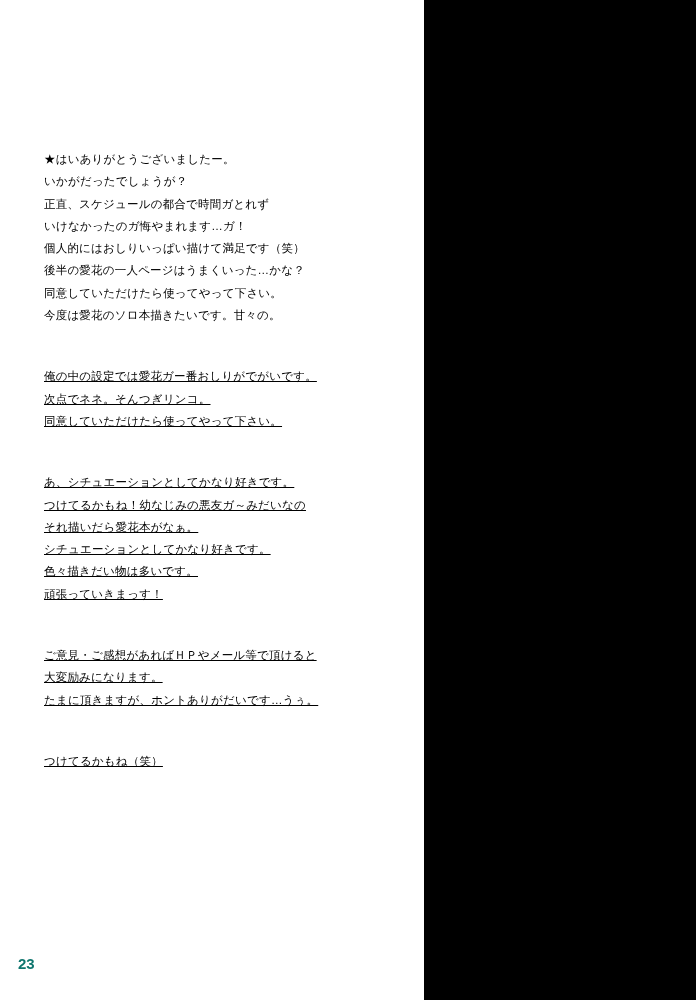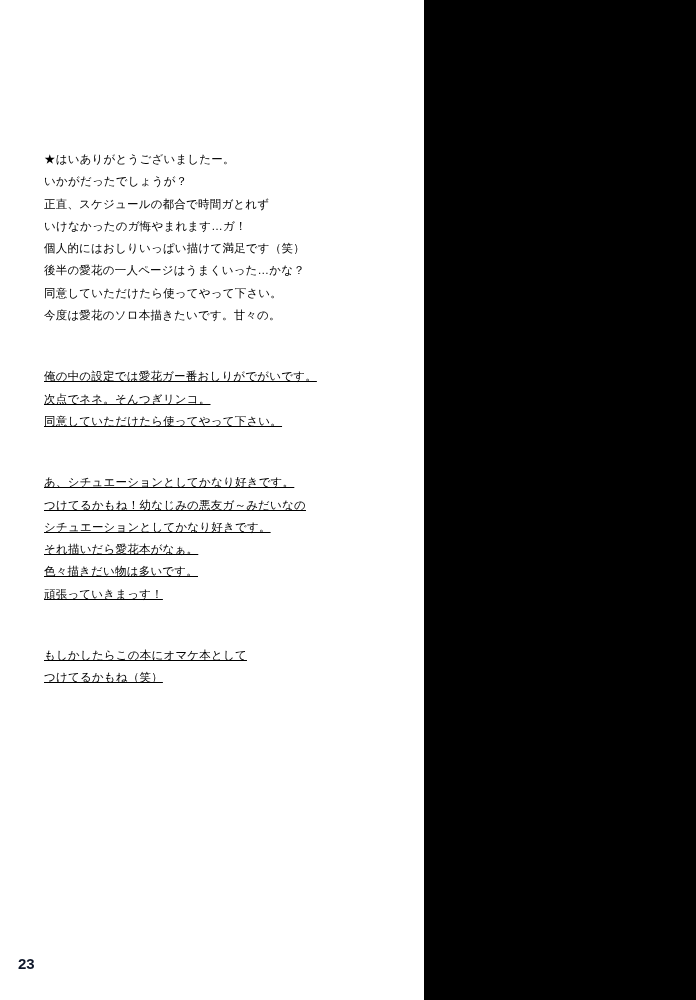--- a/index.html
+++ b/index.html
@@ -50,21 +50,21 @@
   }
   .gap-large {
     margin-top: 44px;
   }
   .page-number {
     position: absolute;
     left: 18px;
     top: 955px;
     font-size: 15px;
     font-weight: bold;
-    color: #0f172a;
+    color: #0f766e;
     font-family: "Liberation Sans", sans-serif;
   }
 </style>
 </head>
 <body>
 
 <div class="page">
 
   <div class="dark-panel"></div>
 
@@ -83,29 +83,33 @@
 
     <div class="para">
       <div class="line">俺の中の設定では愛花ガー番おしりがでがいです。</div>
       <div class="line">次点でネネ。そんつぎリンコ。</div>
       <div class="line">同意していただけたら使ってやって下さい。</div>
     </div>
 
     <div class="para">
       <div class="line">あ、シチュエーションとしてかなり好きです。</div>
       <div class="line">つけてるかもね！幼なじみの悪友ガ～みだいなの</div>
+      <div class="line">それ描いだら愛花本がなぁ。</div>
       <div class="line">シチュエーションとしてかなり好きです。</div>
-      <div class="line">それ描いだら愛花本がなぁ。</div>
       <div class="line">色々描きだい物は多いです。</div>
       <div class="line">頑張っていきまっす！</div>
     </div>
 
+    <div class="para">
+      <div class="line">ご意見・ご感想があればＨＰやメール等で頂けると</div>
+      <div class="line">大変励みになります。</div>
+      <div class="line">たまに頂きますが、ホントありがだいです…うぅ。</div>
+    </div>
 
     <div class="para gap-large">
-      <div class="line">もしかしたらこの本にオマケ本として</div>
       <div class="line">つけてるかもね（笑）</div>
     </div>
 
   </div>
 
   <div class="page-number">23</div>
 
 </div>
 
 </body></html>

